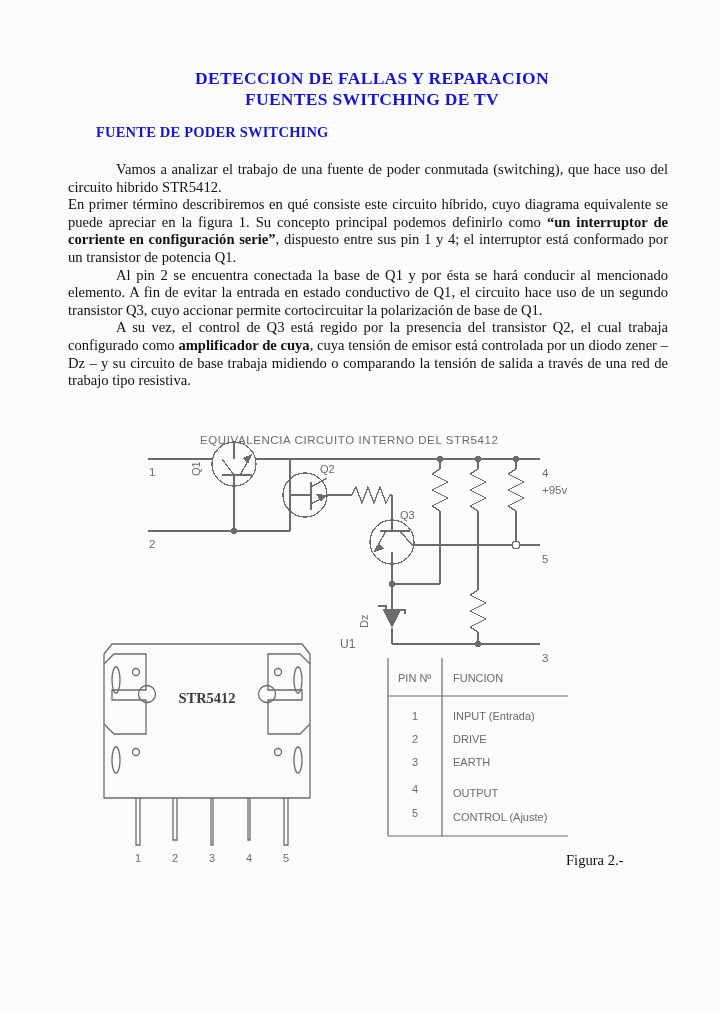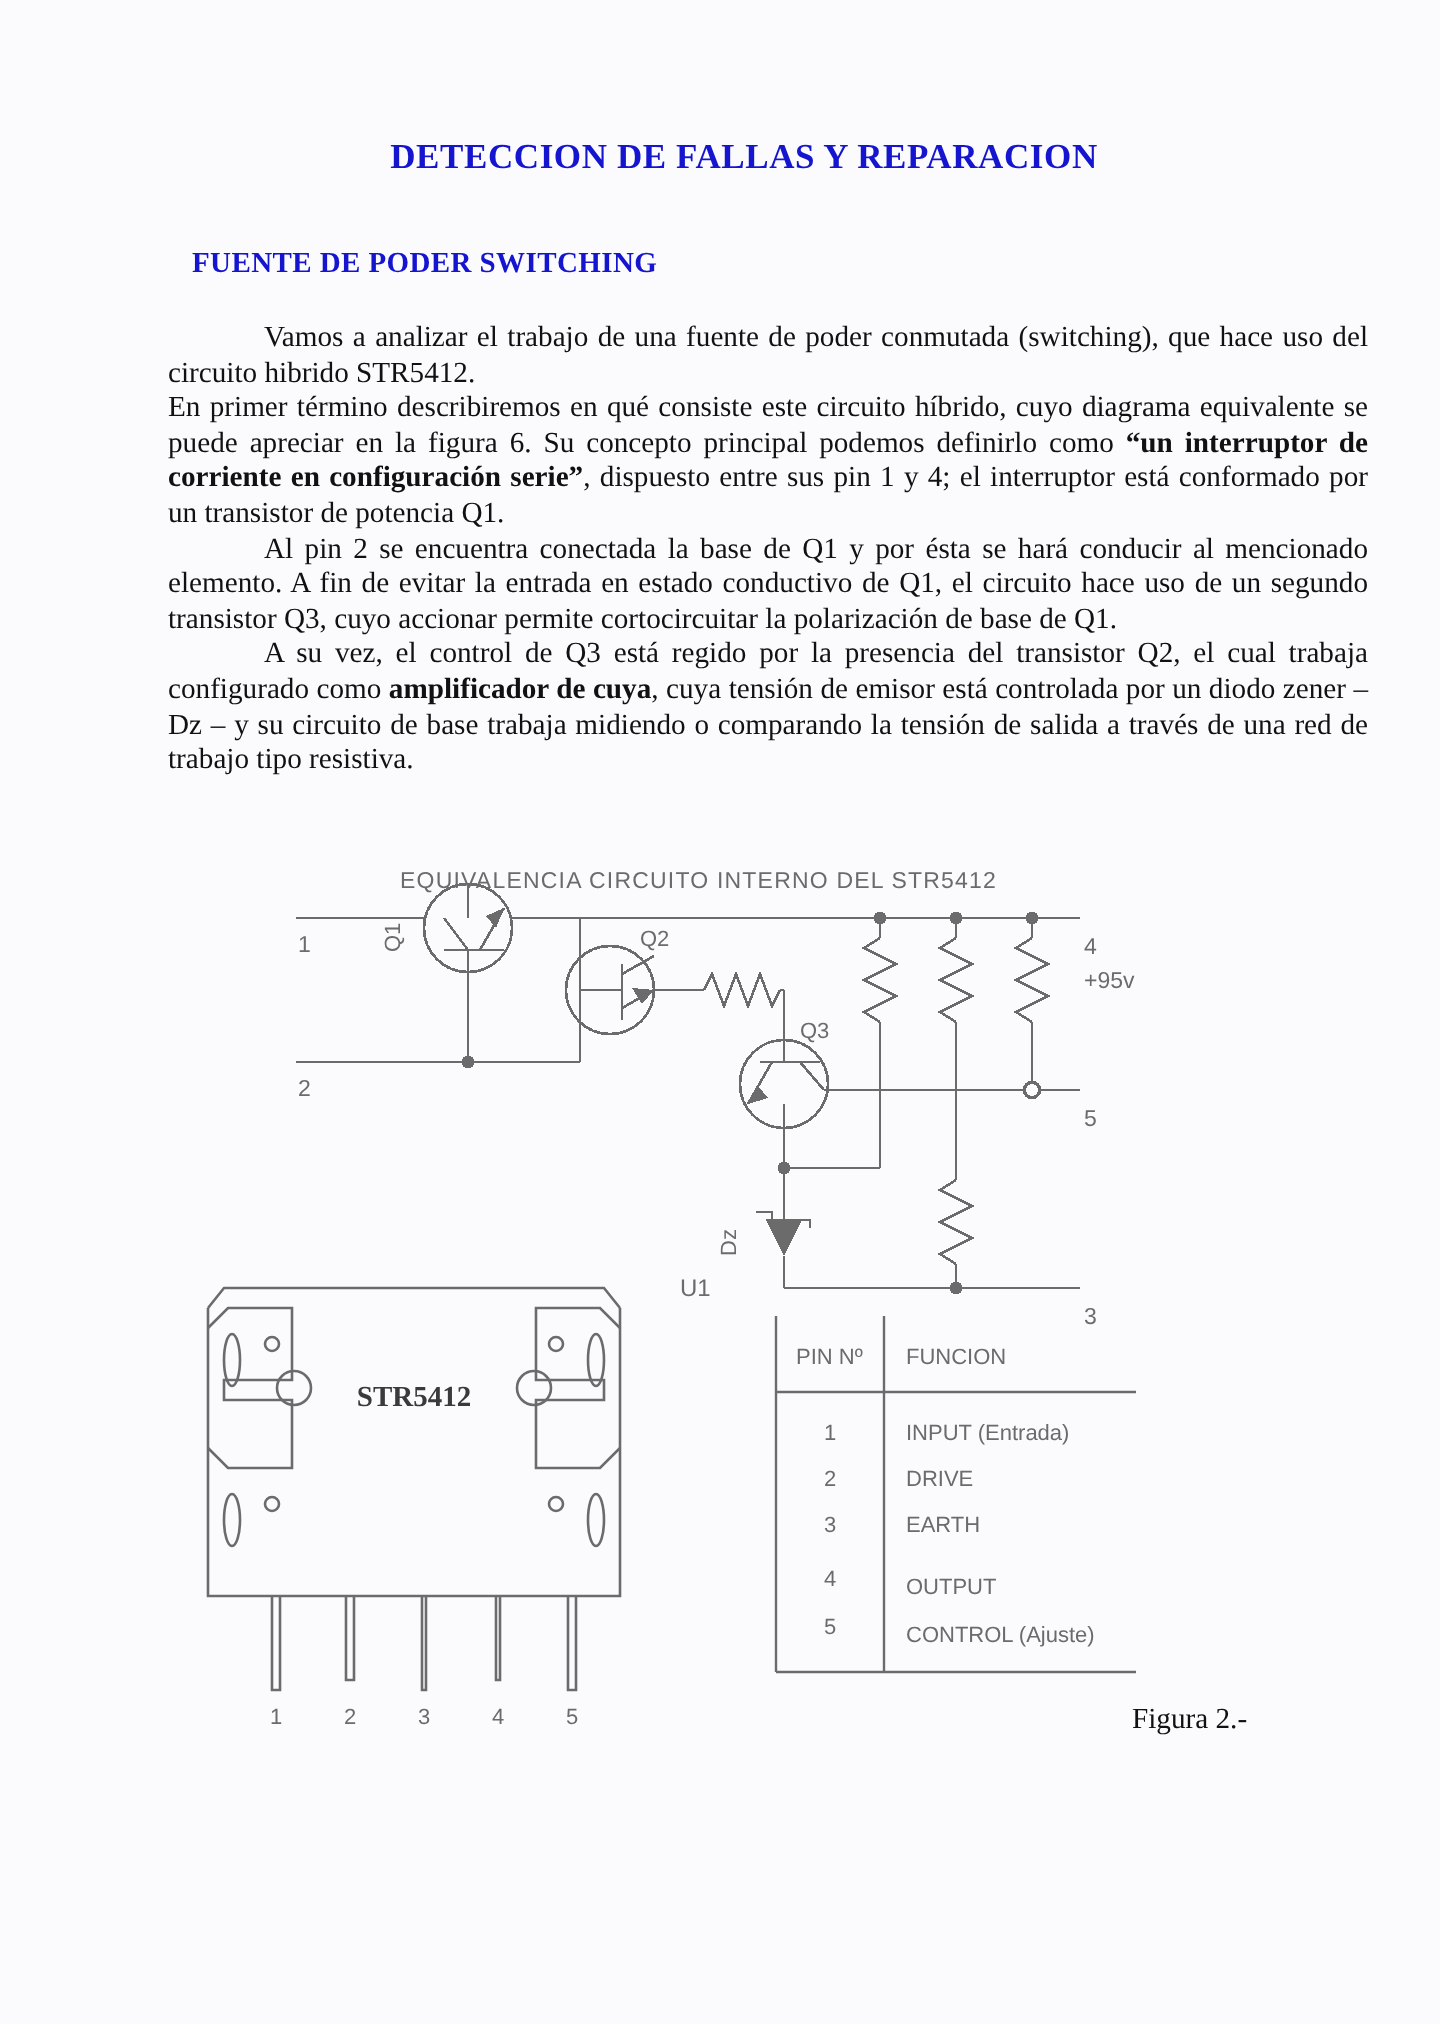--- a/index.html
+++ b/index.html
@@ -58,21 +58,20 @@
     position: absolute;
     left: 68px;
     top: 161px;
     width: 600px;
     font-family: "Liberation Serif", serif;
     font-size: 14.6px;
     line-height: 17.6px;
     color: #111111;
     text-align: justify;
     text-justify: inter-word;
-    margin-left: 16px;
   }
   .body-text p {
     margin: 0;
   }
   .indent {
     text-indent: 48px;
   }
   .bold { font-weight: bold; }
 
   
@@ -96,27 +95,28 @@
     color: #111111;
   }
 </style>
 </head>
 <body>
 
 <div id="page">
 
   <div class="title-block">
     <div class="title-line">DETECCION DE FALLAS Y REPARACION</div>
+    <div class="title-line">FUENTES SWITCHING DE TV</div>
   </div>
 
   <div class="section-heading">FUENTE DE PODER SWITCHING</div>
 
   <div class="body-text" id="body-text">
       <p class="indent"><span>Vamos a analizar el trabajo de una fuente de poder conmutada (switching), que hace uso del circuito hibrido STR5412.</span></p>
-      <p><span>En primer término describiremos en qué consiste este circuito híbrido, cuyo diagrama equivalente se puede apreciar en la figura 6. Su concepto principal podemos definirlo como </span><span class="bold">“un interruptor de corriente en configuración serie”</span><span>, dispuesto entre sus pin 1 y 4; el interruptor está conformado por un transistor de potencia Q1.</span></p>
+      <p><span>En primer término describiremos en qué consiste este circuito híbrido, cuyo diagrama equivalente se puede apreciar en la figura 1. Su concepto principal podemos definirlo como </span><span class="bold">“un interruptor de corriente en configuración serie”</span><span>, dispuesto entre sus pin 1 y 4; el interruptor está conformado por un transistor de potencia Q1.</span></p>
       <p class="indent"><span>Al pin 2 se encuentra conectada la base de Q1 y por ésta se hará conducir al mencionado elemento. A fin de evitar la entrada en estado conductivo de Q1, el circuito hace uso de un segundo transistor Q3, cuyo accionar permite cortocircuitar la polarización de base de Q1.</span></p>
       <p class="indent"><span>A su vez, el control de Q3 está regido por la presencia del transistor Q2, el cual trabaja configurado como </span><span class="bold">amplificador de cuya</span><span>, cuya tensión de emisor está controlada por un diodo zener – Dz – y su circuito de base trabaja midiendo o comparando la tensión de salida a través de una red de trabajo tipo resistiva.</span></p>
     </div>
 
   <div id="figure">
     <svg width="720" height="460" viewBox="0 0 720 460" xmlns="http://www.w3.org/2000/svg">
       <g id="schematic-group" stroke="#6b6b6b" fill="none" stroke-width="1.3" shape-rendering="crispEdges">
 
         <line x1="148" y1="460" x2="148" y2="460"></line>
 

